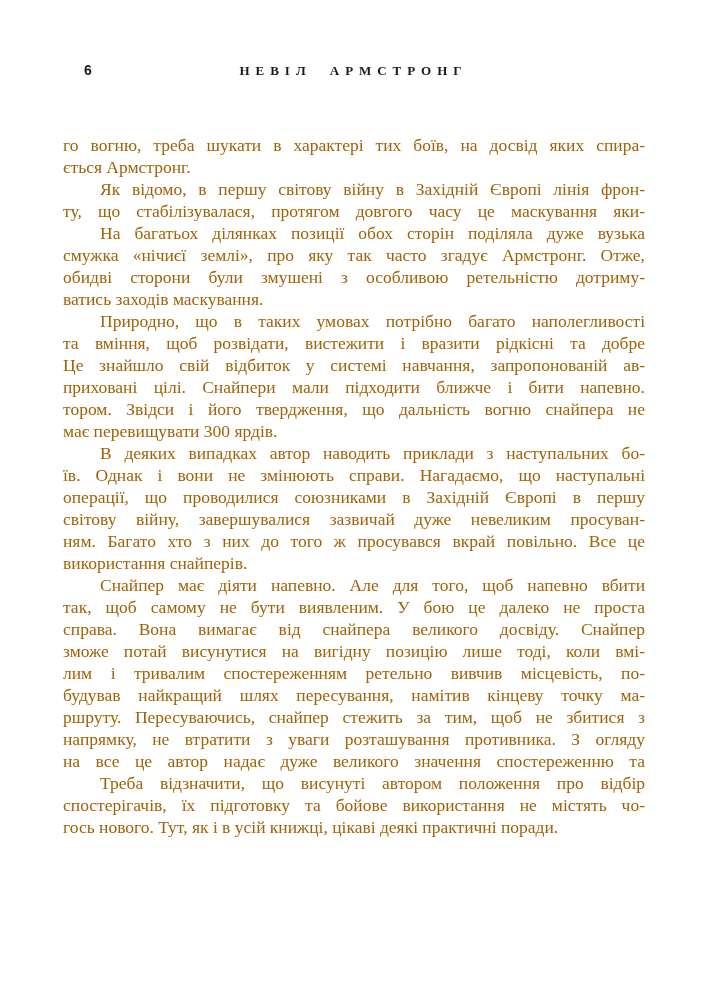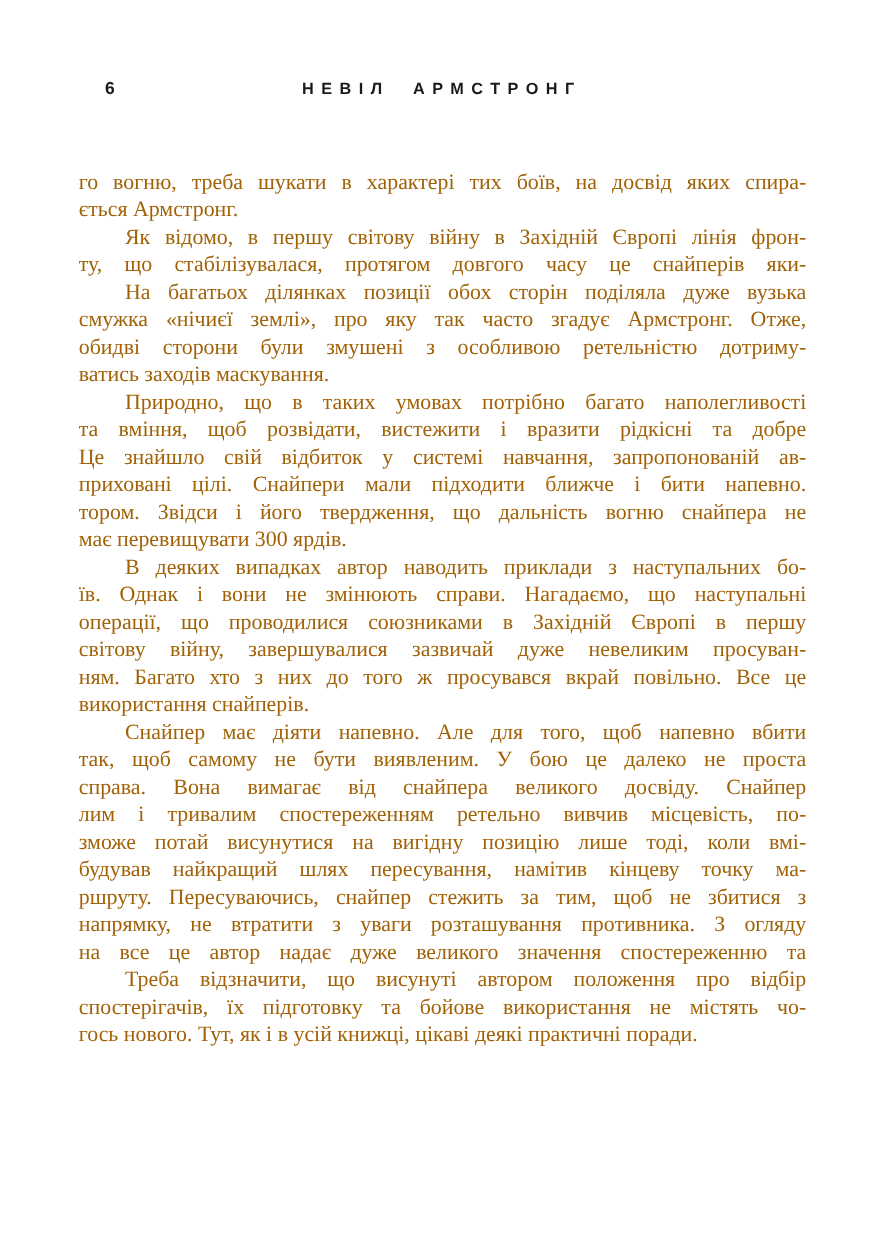--- a/index.html
+++ b/index.html
@@ -30,21 +30,21 @@
     font-size: 14px;
     font-weight: bold;
     color: #1a1a1a;
   }
   .head-title {
     position: absolute;
     left: 0;
     right: 0;
     top: 1px;
     text-align: center;
-    font-family: Liberation Sans, sans-serif;
+    font-family: Liberation Serif, serif;
     font-size: 13px;
     font-weight: bold;
     letter-spacing: 6px;
     word-spacing: 9px;
     text-transform: uppercase;
     color: #1a1a1a;
   }
   .body-text {
     position: absolute;
     top: 134px;
@@ -73,42 +73,42 @@
 <div class="page">
   <div class="running-head">
     <span class="page-number">6</span>
     <div class="head-title">Невіл Армстронг</div>
   </div>
 
   <div class="body-text">
       <div class="line">го вогню, треба шукати в характері тих боїв, на досвід яких спира-</div>
       <div class="line last">ється Армстронг.</div>
       <div class="line indent">Як відомо, в першу світову війну в Західній Європі лінія фрон-</div>
-      <div class="line">ту, що стабілізувалася, протягом довгого часу це снайперів яки-</div>
+      <div class="line">ту, що стабілізувалася, протягом довгого часу це маскування яки-</div>
       <div class="line indent">На багатьох ділянках позиції обох сторін поділяла дуже вузька</div>
       <div class="line">смужка «нічиєї землі», про яку так часто згадує Армстронг. Отже,</div>
       <div class="line">обидві сторони були змушені з особливою ретельністю дотриму-</div>
       <div class="line last">ватись заходів маскування.</div>
       <div class="line indent">Природно, що в таких умовах потрібно багато наполегливості</div>
       <div class="line">та вміння, щоб розвідати, вистежити і вразити рідкісні та добре</div>
       <div class="line">Це знайшло свій відбиток у системі навчання, запропонованій ав-</div>
       <div class="line">приховані цілі. Снайпери мали підходити ближче і бити напевно.</div>
       <div class="line">тором. Звідси і його твердження, що дальність вогню снайпера не</div>
       <div class="line last">має перевищувати 300 ярдів.</div>
       <div class="line indent">В деяких випадках автор наводить приклади з наступальних бо-</div>
       <div class="line">їв. Однак і вони не змінюють справи. Нагадаємо, що наступальні</div>
       <div class="line">операції, що проводилися союзниками в Західній Європі в першу</div>
       <div class="line">світову війну, завершувалися зазвичай дуже невеликим просуван-</div>
       <div class="line">ням. Багато хто з них до того ж просувався вкрай повільно. Все це</div>
       <div class="line last">використання снайперів.</div>
       <div class="line indent">Снайпер має діяти напевно. Але для того, щоб напевно вбити</div>
       <div class="line">так, щоб самому не бути виявленим. У бою це далеко не проста</div>
       <div class="line">справа. Вона вимагає від снайпера великого досвіду. Снайпер</div>
+      <div class="line">зможе потай висунутися на вигідну позицію лише тоді, коли вмі-</div>
       <div class="line">лим і тривалим спостереженням ретельно вивчив місцевість, по-</div>
-      <div class="line">зможе потай висунутися на вигідну позицію лише тоді, коли вмі-</div>
       <div class="line">будував найкращий шлях пересування, намітив кінцеву точку ма-</div>
       <div class="line">ршруту. Пересуваючись, снайпер стежить за тим, щоб не збитися з</div>
       <div class="line">напрямку, не втратити з уваги розташування противника. З огляду</div>
       <div class="line">на все це автор надає дуже великого значення спостереженню та</div>
       <div class="line indent">Треба відзначити, що висунуті автором положення про відбір</div>
       <div class="line">спостерігачів, їх підготовку та бойове використання не містять чо-</div>
       <div class="line last">гось нового. Тут, як і в усій книжці, цікаві деякі практичні поради.</div>
     </div>
 </div>
 

